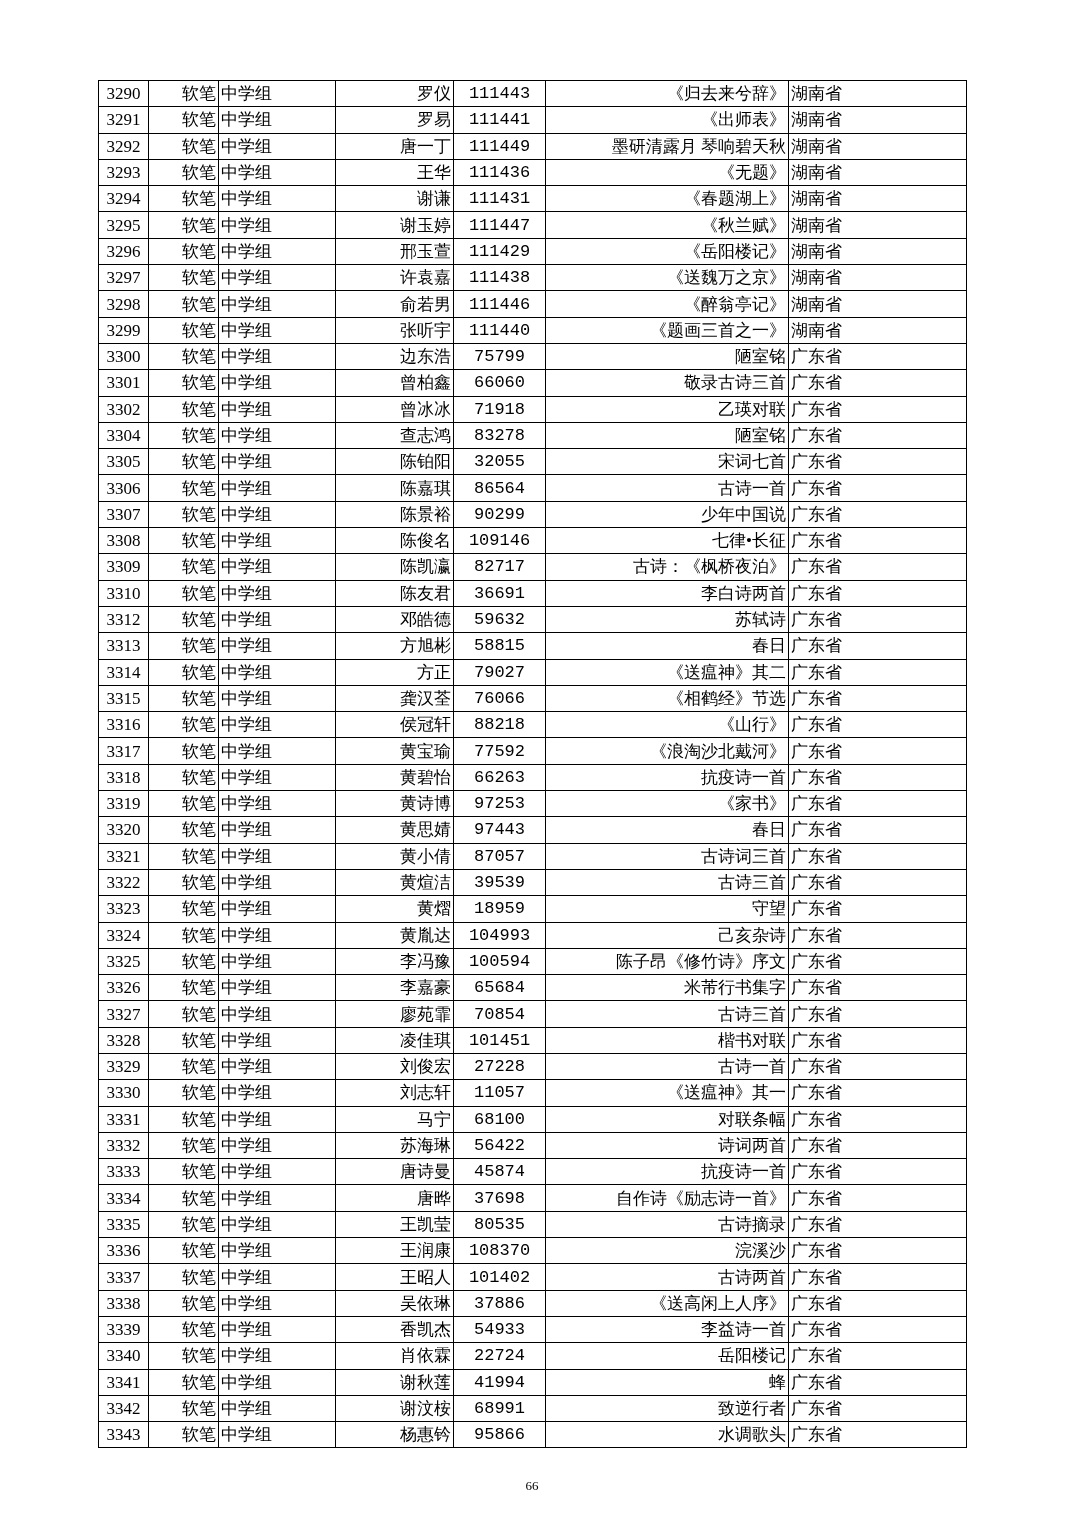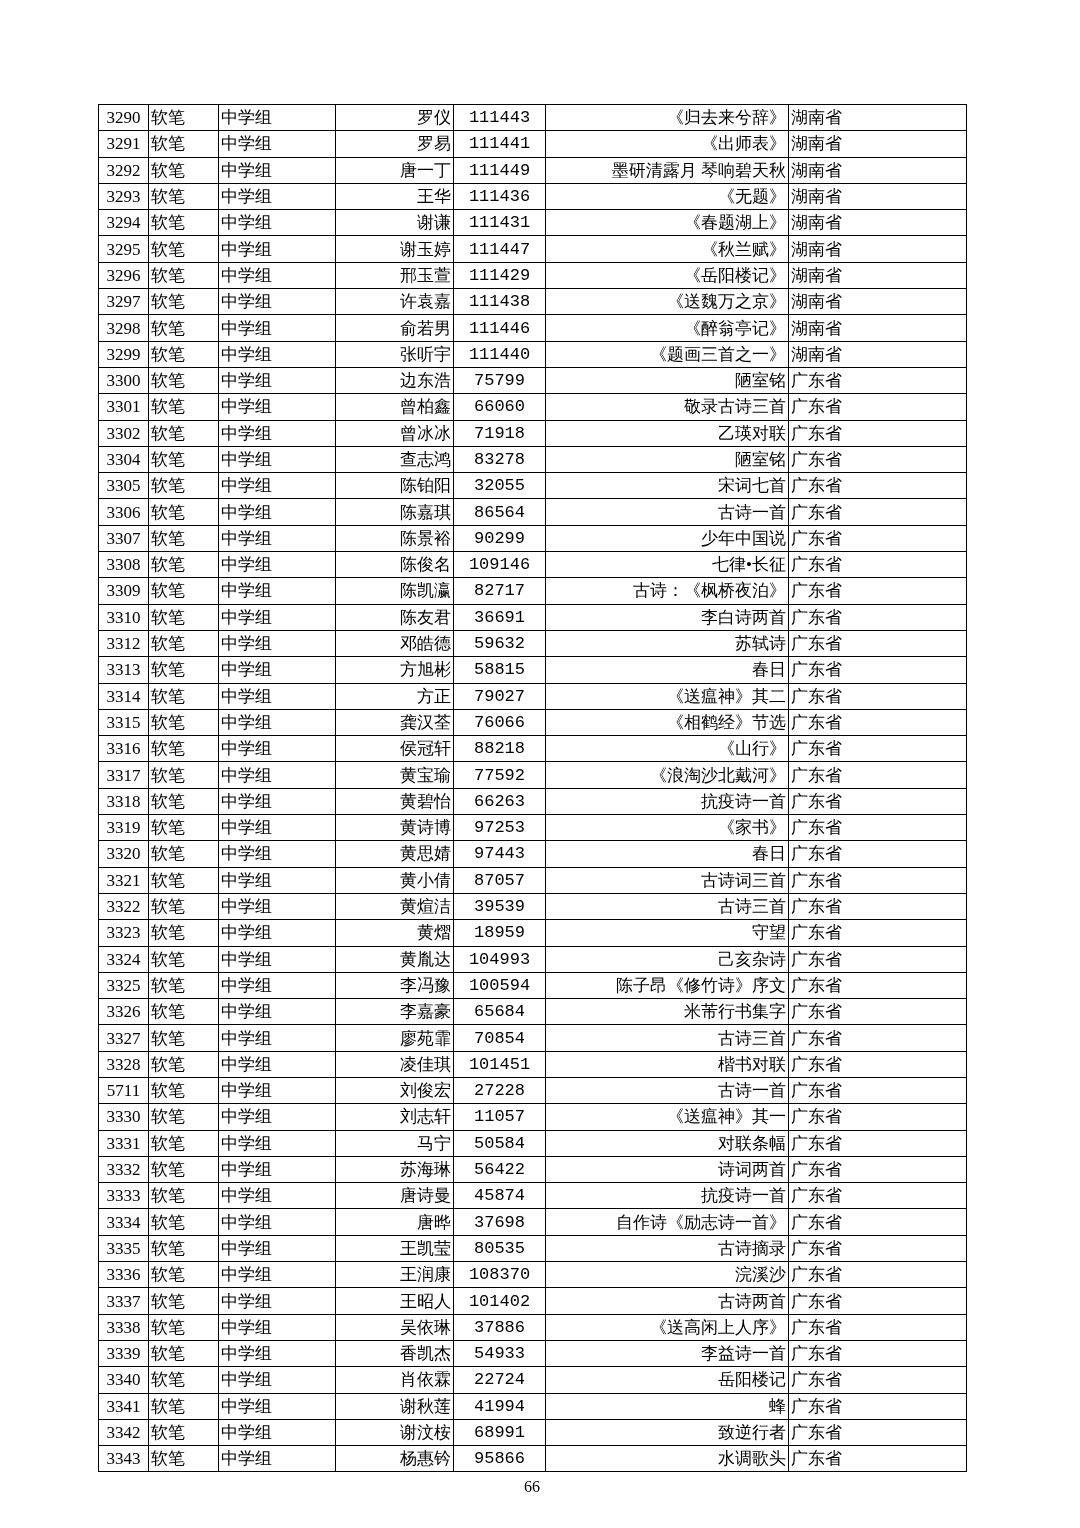--- a/index.html
+++ b/index.html
@@ -12,21 +12,21 @@
     height: 1528px;
     font-family: "Liberation Serif", "DejaVu Serif", serif;
     color: #000000;
     position: relative;
     overflow: hidden;
   }
   .page {
     width: 1080px;
     height: 1528px;
     box-sizing: border-box;
-    padding: 104px 110px 0 98px;
+    padding: 80px 110px 0 98px;
     position: relative;
   }
   table.roster {
     border-collapse: collapse;
     table-layout: fixed;
     width: 868px;
     margin: 0;
   }
   table.roster td {
     border: 1.5px solid #000000;
@@ -41,34 +41,34 @@
   
   col.c-seq     { width: 50px; }
   col.c-type    { width: 70px; }
   col.c-group   { width: 117px; }
   col.c-name    { width: 118px; }
   col.c-code    { width: 92px; }
   col.c-work    { width: 243px; }
   col.c-region  { width: 178px; }
 
   td.seq    { text-align: center; font-family: "Liberation Serif", serif; letter-spacing: 0px; }
-  td.type   { text-align: left; }
+  td.type   { text-align: right; }
   td.group  { text-align: left; }
   td.name   { text-align: right; }
   td.code   { text-align: center; font-family: Liberation Mono, monospace; }
   td.work   { text-align: right; padding-left: 4px; }
   td.region { text-align: left; }
 
   .page-number {
     position: absolute;
     left: 0;
     right: 16px;
     top: 1478px;
     text-align: center;
-    font-size: 16px;
+    font-size: 13px;
     font-family: "Liberation Serif", serif;
   }
 </style>
 </head>
 <body>
 
 <div class="page">
 
   <table class="roster">
     <colgroup>
@@ -408,21 +408,21 @@
         <tr>
           <td class="seq">3328</td>
           <td class="type">软笔</td>
           <td class="group">中学组</td>
           <td class="name">凌佳琪</td>
           <td class="code">101451</td>
           <td class="work">楷书对联</td>
           <td class="region">广东省</td>
         </tr>
         <tr>
-          <td class="seq">5711</td>
+          <td class="seq">3329</td>
           <td class="type">软笔</td>
           <td class="group">中学组</td>
           <td class="name">刘俊宏</td>
           <td class="code">27228</td>
           <td class="work">古诗一首</td>
           <td class="region">广东省</td>
         </tr>
         <tr>
           <td class="seq">3330</td>
           <td class="type">软笔</td>
@@ -430,21 +430,21 @@
           <td class="name">刘志轩</td>
           <td class="code">11057</td>
           <td class="work">《送瘟神》其一</td>
           <td class="region">广东省</td>
         </tr>
         <tr>
           <td class="seq">3331</td>
           <td class="type">软笔</td>
           <td class="group">中学组</td>
           <td class="name">马宁</td>
-          <td class="code">50584</td>
+          <td class="code">68100</td>
           <td class="work">对联条幅</td>
           <td class="region">广东省</td>
         </tr>
         <tr>
           <td class="seq">3332</td>
           <td class="type">软笔</td>
           <td class="group">中学组</td>
           <td class="name">苏海琳</td>
           <td class="code">56422</td>
           <td class="work">诗词两首</td>

